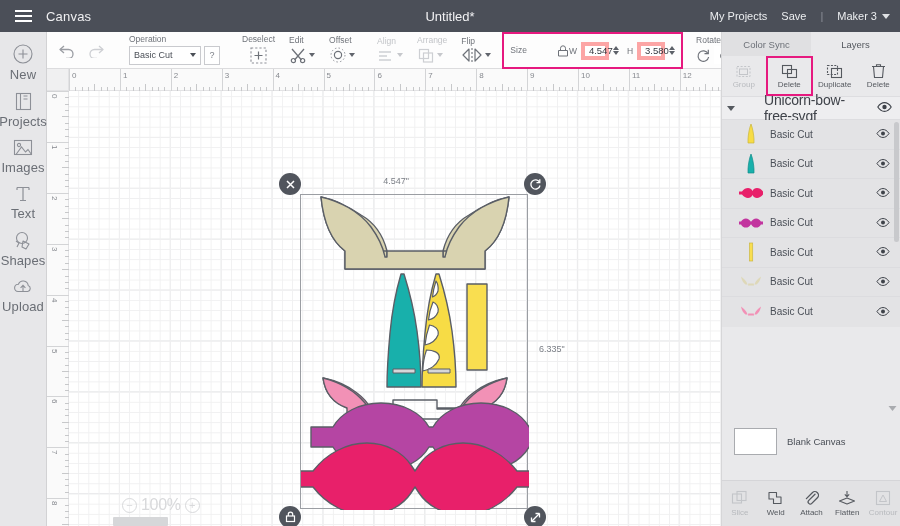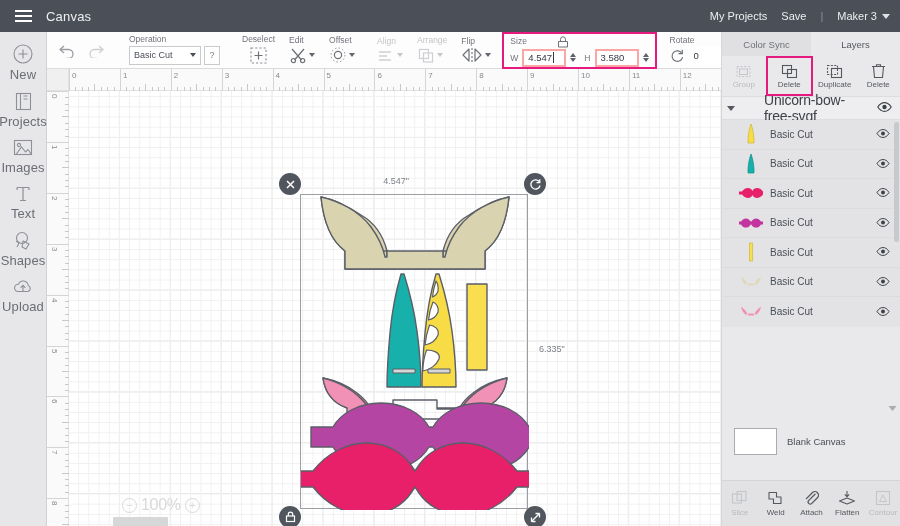--- a/index.html
+++ b/index.html
@@ -76,27 +76,27 @@
     border-right:3px solid transparent;border-top:4px solid #61656d; }
   .mini-caret.dim { border-top-color:#c6c8cc; }
   .sel-caret { width:0;height:0;border-left:3.5px solid transparent;
     border-right:3.5px solid transparent;border-top:4px solid #4a4f57; }
 
   
   .size-wrap {
     border:2.5px solid #e6197f; display:flex; align-items:flex-start;
     height:37px; padding:1px 6px 0 6px; position:relative;
   }
-  .size-inner { display:flex; flex-direction:column; justify-content:center; height:100%; width:100%; }
+  .size-inner { display:flex; flex-direction:row; justify-content:center; height:100%; width:100%; }
   .size-caprow { display:flex; align-items:center; gap:30px; margin-bottom:1px;}
   .size-caprow .cap { font-size:8.5px; color:#6f737a; line-height:1; }
   .size-row { display:flex; align-items:center; gap:4px; }
   .dimlabel { font-size:8.5px; color:#6f737a; }
   .numbox {
-    border:2px solid #fca5a5; background:#fff; height:18px; width:44px;
+    border:4px solid #fca5a5; background:#fff; height:18px; width:28px;
     display:flex; align-items:center; padding:0 4px; font-size:9.5px; color:#34383f;
   }
   .numbox.caret-on::after { content:""; display:inline-block; width:1px; height:11px;
     background:#34383f; margin-left:1px; }
   .stepper { display:flex; flex-direction:column; gap:1px; cursor:pointer; }
   .stepper i { width:0;height:0;border-left:3px solid transparent;
     border-right:3px solid transparent; }
   .stepper i.u { border-bottom:4px solid #5d6169; }
   .stepper i.d { border-top:4px solid #5d6169; }
   .lock-ic { display:flex; align-items:center; justify-content:center; }
@@ -192,20 +192,21 @@
 
 <div id="app">
 
   <div class="topbar">
     <div class="hamburger">
       <i></i>
         <i></i>
         <i></i>
     </div>
     <div class="topbar-canvas">Canvas</div>
+    <div class="topbar-title">Untitled*</div>
     <div class="topbar-right">
       <div class="tlink">My Projects</div>
       <div class="tlink">Save</div>
       <div class="tsep">|</div>
       <div class="machine">
         <span>Maker 3</span>
         <span class="caret-d"></span>
       </div>
     </div>
   </div>

